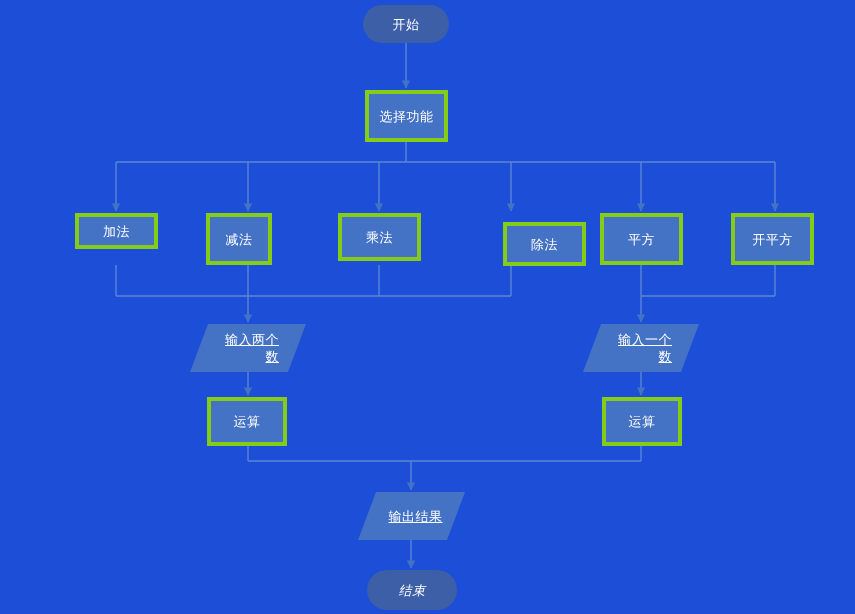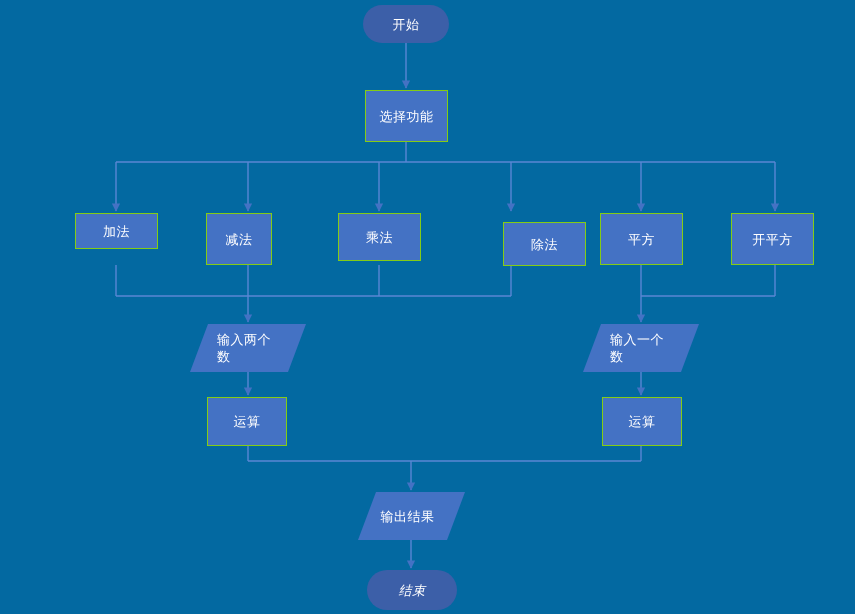--- a/index.html
+++ b/index.html
@@ -10,21 +10,21 @@
   body {
     width: 855px;
     height: 614px;
     font-family: "Liberation Sans", "DejaVu Sans", sans-serif;
     overflow: hidden;
   }
   #canvas {
     position: relative;
     width: 855px;
     height: 614px;
-    background: #0369a1;
+    background: #1d4ed8;
   }
   #wires {
     position: absolute;
     left: 0;
     top: 0;
     width: 855px;
     height: 614px;
   }
   .node {
     position: absolute;
@@ -34,21 +34,21 @@
     justify-content: center;
     text-align: center;
     color: #ffffff;
     font-size: 13px;
     line-height: 17px;
     letter-spacing: 0.5px;
     z-index: 2;
   }
   .rect {
     background: #4472c4;
-    border: 1px solid #84cc16;
+    border: 4px solid #84cc16;
   }
   .stadium {
     background: #3c5fa8;
     border-radius: 999px;
   }
   .para-wrap {
     position: absolute;
     z-index: 2;
   }
   .para-shape {
@@ -60,25 +60,26 @@
   }
   .para-label {
     position: absolute;
     left: 0;
     top: 0;
     width: 100%;
     height: 100%;
     display: flex;
     align-items: center;
     justify-content: center;
-    text-align: left;
+    text-align: right;
     color: #ffffff;
     font-size: 13px;
     line-height: 17px;
     letter-spacing: 0.5px;
+    text-decoration: underline;
   }
   .para-label span {
     display: block;
     width: 62px;
   }
 </style>
 </head>
 <body>
 
 <div id="canvas">

